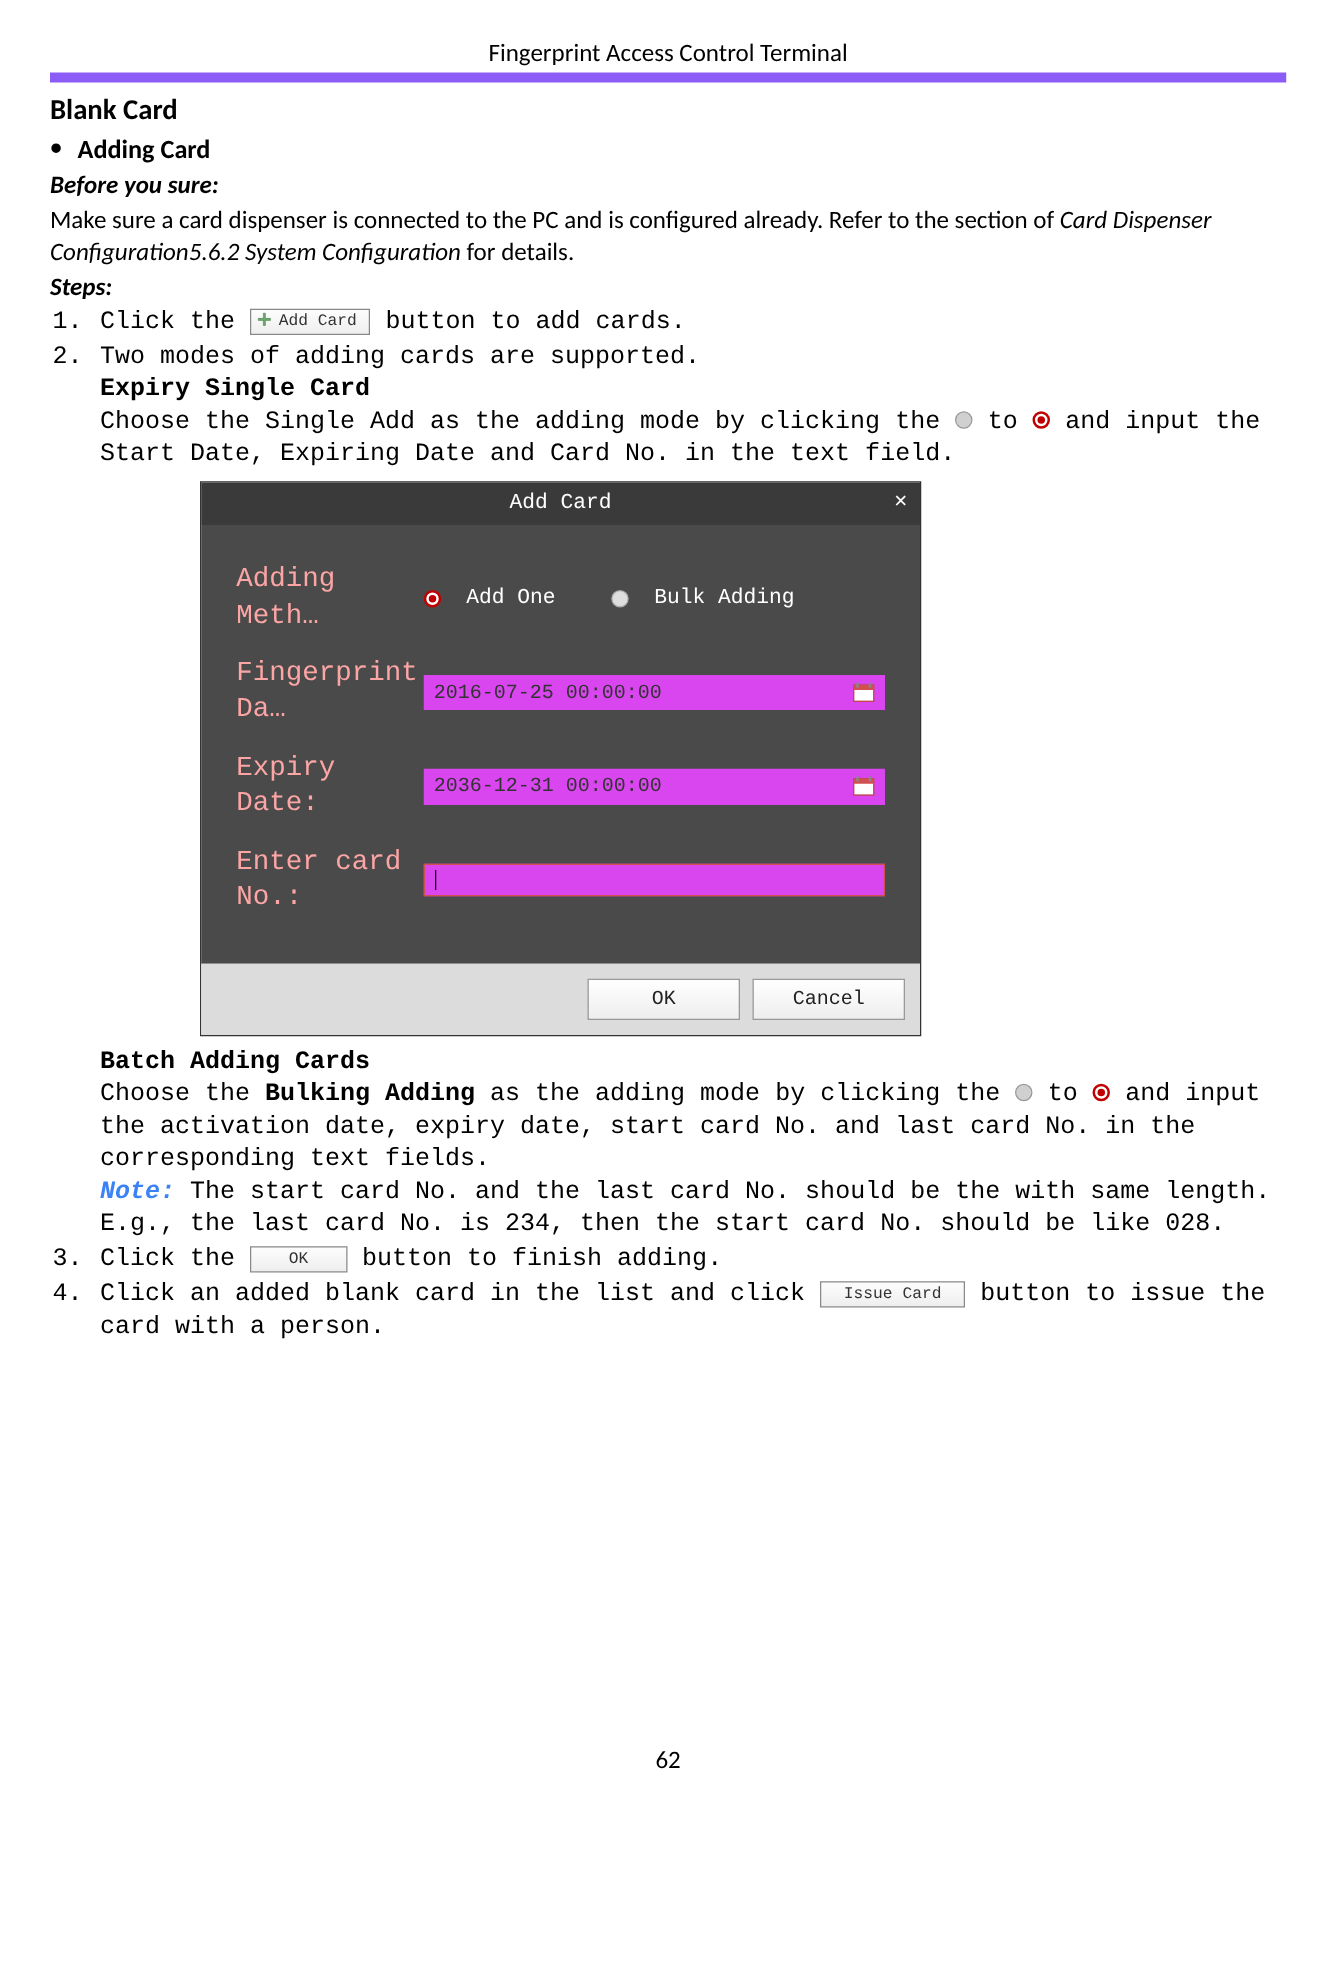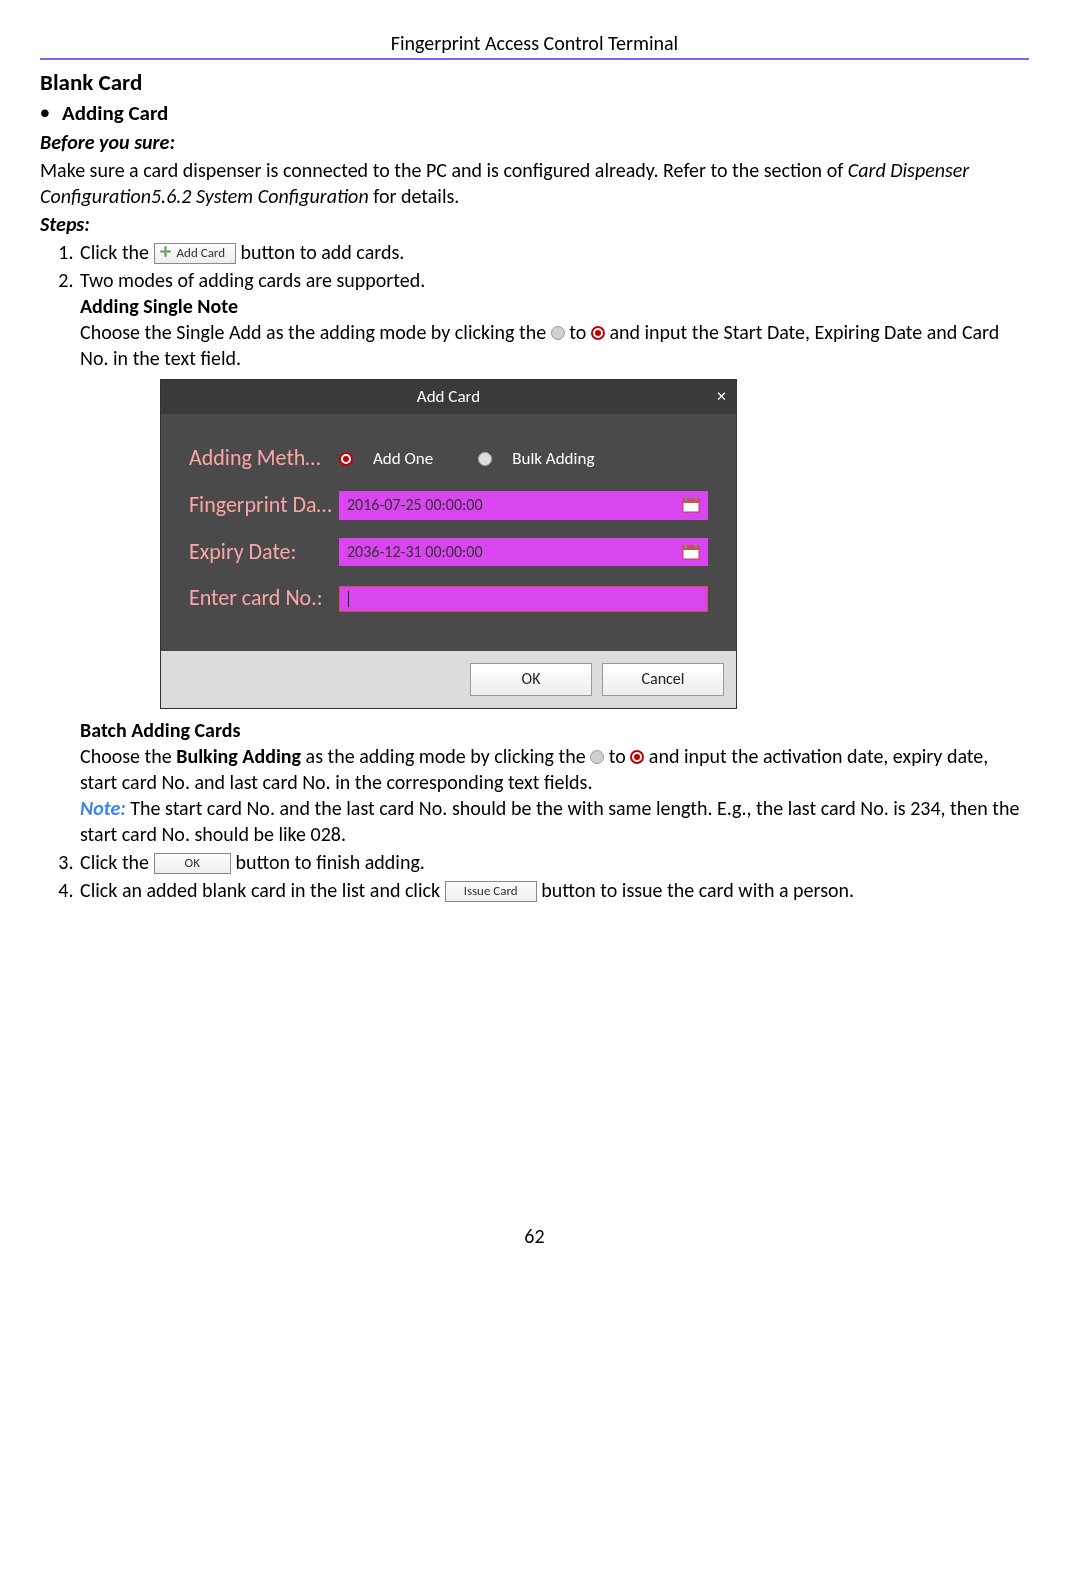--- a/index.html
+++ b/index.html
@@ -8,21 +8,21 @@
       line-height: 1.3;
       margin: 0;
       padding: 30px 40px;
       width: 1069px;
       box-sizing: border-box;
       color: #000;
     }
     .header-title {
       text-align: center;
       font-size: 20px;
-      border-bottom: 2px solid #8b5cf6;
+      border-bottom: 8px solid #8b5cf6;
       padding-bottom: 2px;
       margin-bottom: 8px;
     }
     .section-heading {
       font-weight: bold;
       font-size: 23px;
       margin: 2px 0;
     }
     .bullet-heading {
       font-weight: bold;
@@ -47,20 +47,21 @@
     .italic-text {
       font-style: italic;
     }
     ol.steps {
       margin: 2px 0;
       padding-left: 38px;
     }
     ol.steps > li {
       margin-bottom: 2px;
       padding-left: 2px;
+      font-family: Liberation Mono, monospace;
     }
     .sub-heading {
       font-weight: bold;
     }
     .note-label {
       color: #3b82f6;
       font-weight: bold;
       font-style: italic;
     }
     .inline-button {
@@ -253,21 +254,21 @@
     <span class="inline-button with-plus">
       <svg class="plus-icon" viewBox="0 0 16 16">
           <path d="M7 2h2v5h5v2H9v5H7V9H2V7h5z" fill="#6fa86f" stroke="#3d7a3d" stroke-width="0.5"></path>
         </svg>
       <span>Add Card</span>
     </span>
     <span> button to add cards.</span>
   </li>
   <li>
     <span>Two modes of adding cards are supported.</span>
-    <div class="sub-heading">Adding Single Note</div>
+    <div class="sub-heading">Expiry Single Card</div>
     <div>
       <span>Choose the Single Add as the adding mode by clicking the </span>
       <span class="inline-radio-off"></span>
       <span> to </span>
       <span class="inline-radio-on"></span>
       <span> and input the Start Date, Expiring Date and Card No. in the text field.</span>
     </div>
 
     <div class="dialog-container">
       <div class="dialog-titlebar">

